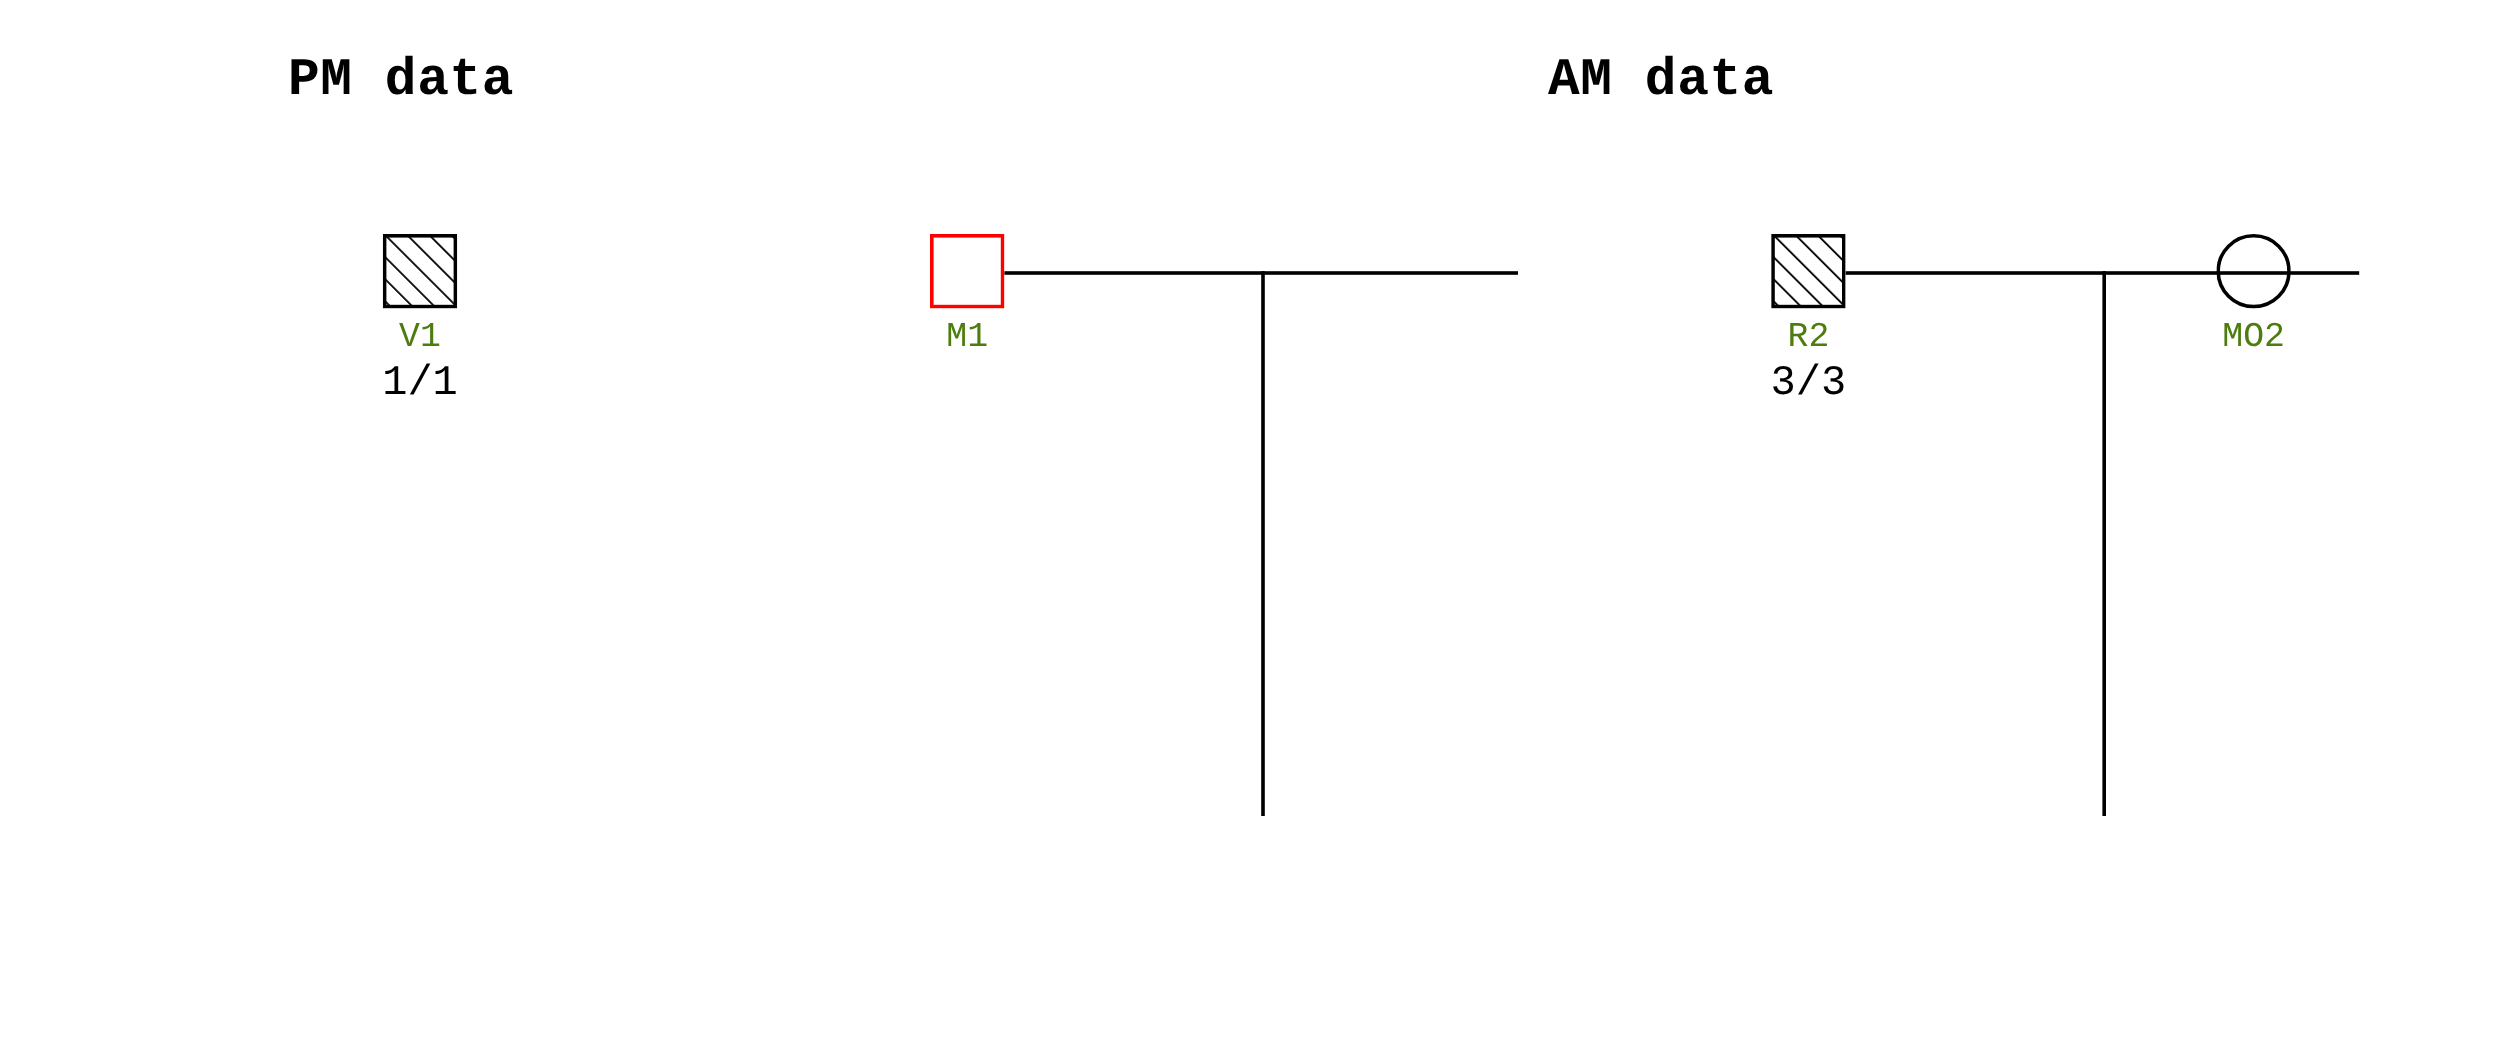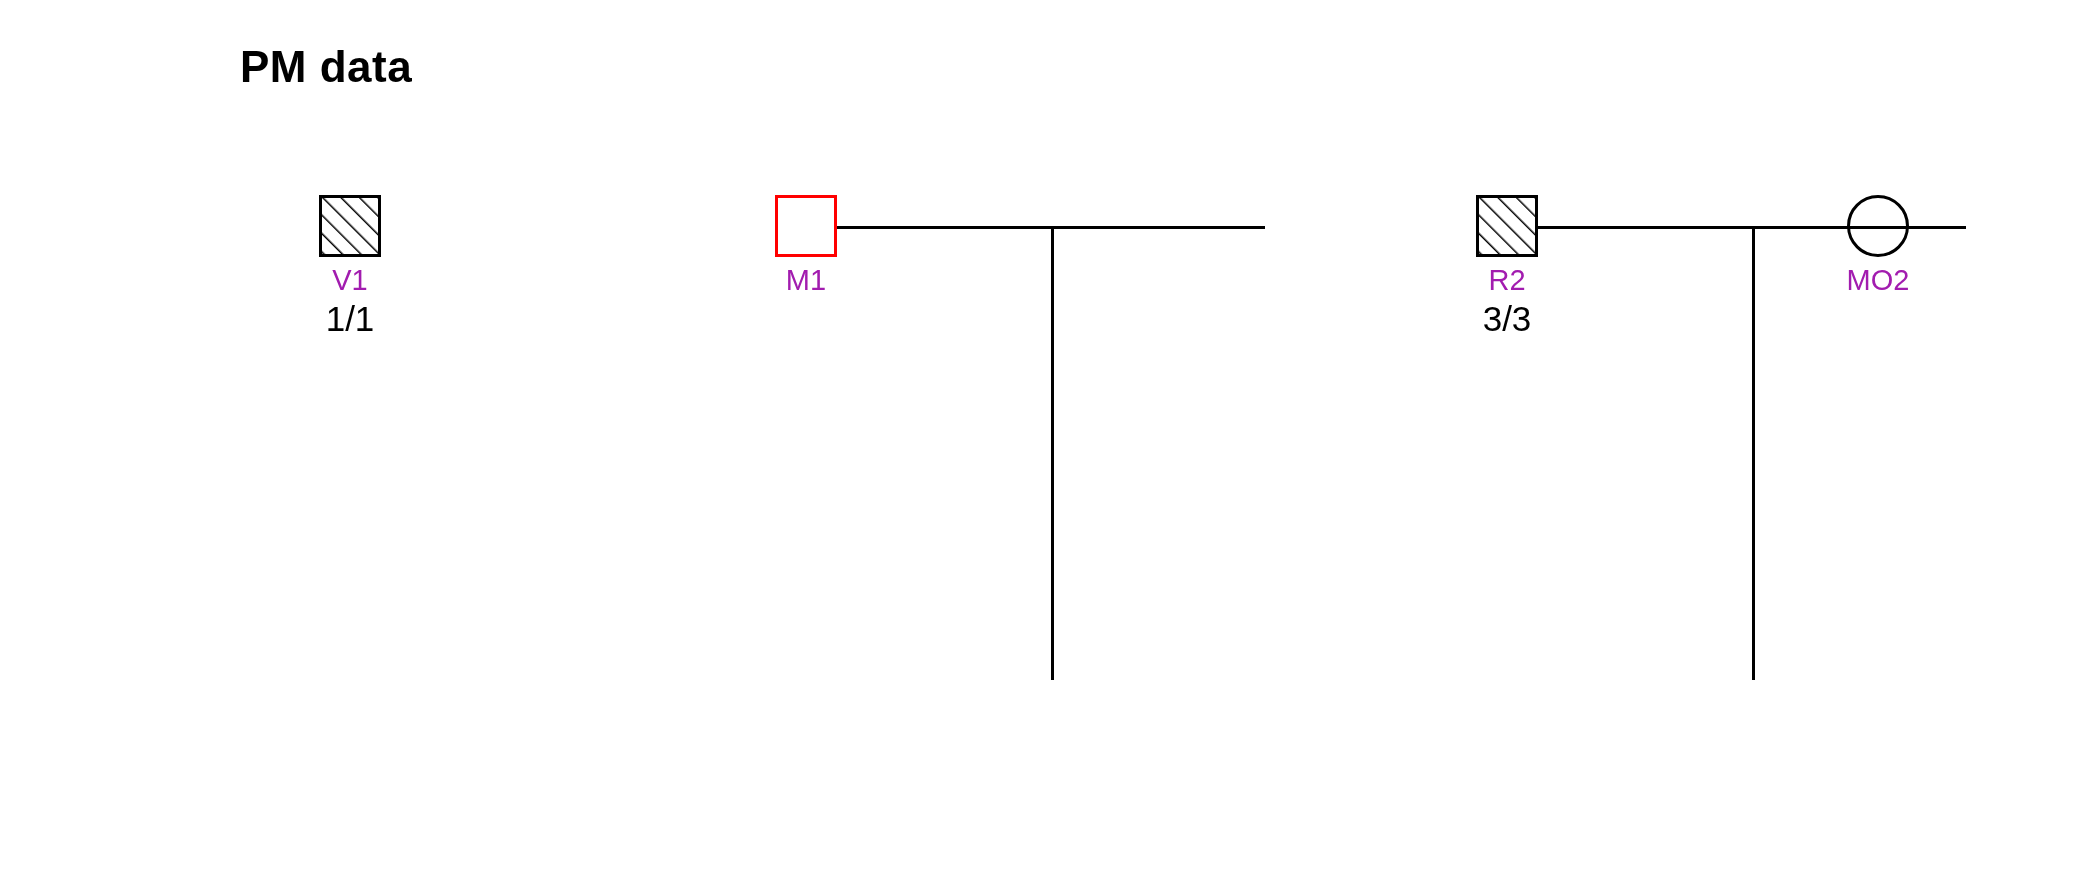--- a/index.html
+++ b/index.html
@@ -6,21 +6,21 @@
   html, body {
     margin: 0;
     padding: 0;
     background: #ffffff;
   }
   #stage {
     position: relative;
     width: 2100px;
     height: 761px;
     background: #ffffff;
-    font-family: Liberation Sans, sans-serif;
+    font-family: Liberation Mono, monospace;
     overflow: hidden;
   }
   .panel-title {
     position: absolute;
     font-size: 44px;
     font-weight: bold;
     color: #000000;
     white-space: nowrap;
     letter-spacing: 0.5px;
   }
@@ -46,21 +46,21 @@
     width: 62px;
     height: 62px;
     margin-left: -31px;
     box-sizing: border-box;
   }
   .sym svg { display: block; width: 62px; height: 62px; }
 
   .label {
     display: block;
     font-size: 29px;
-    color: #a21caf;
+    color: #4d7c0f;
     line-height: 1.22;
     white-space: nowrap;
     margin-top: 6px;
   }
   .genotype {
     display: block;
     font-size: 35px;
     color: #000000;
     line-height: 1.22;
     white-space: nowrap;
@@ -77,20 +77,21 @@
     width: 0;
     border-left: 3px solid #000000;
   }
 </style>
 </head>
 <body>
 
 <div id="stage">
 
   <div class="panel-title" id="pm-title">PM data</div>
+  <div class="panel-title" id="am-title">AM data</div>
 
   <div class="node" style="left:350px; top:195px;">
     <div class="sym-wrap">
       <div class="sym">
         <svg viewBox="0 0 62 62" xmlns="http://www.w3.org/2000/svg">
           <defs>
             <pattern id="hatchA" width="13" height="13" patternUnits="userSpaceOnUse" patternTransform="rotate(-45)">
               <line x1="0" y1="0" x2="0" y2="13" stroke="#000000" stroke-width="3"></line>
             </pattern>
           </defs>

